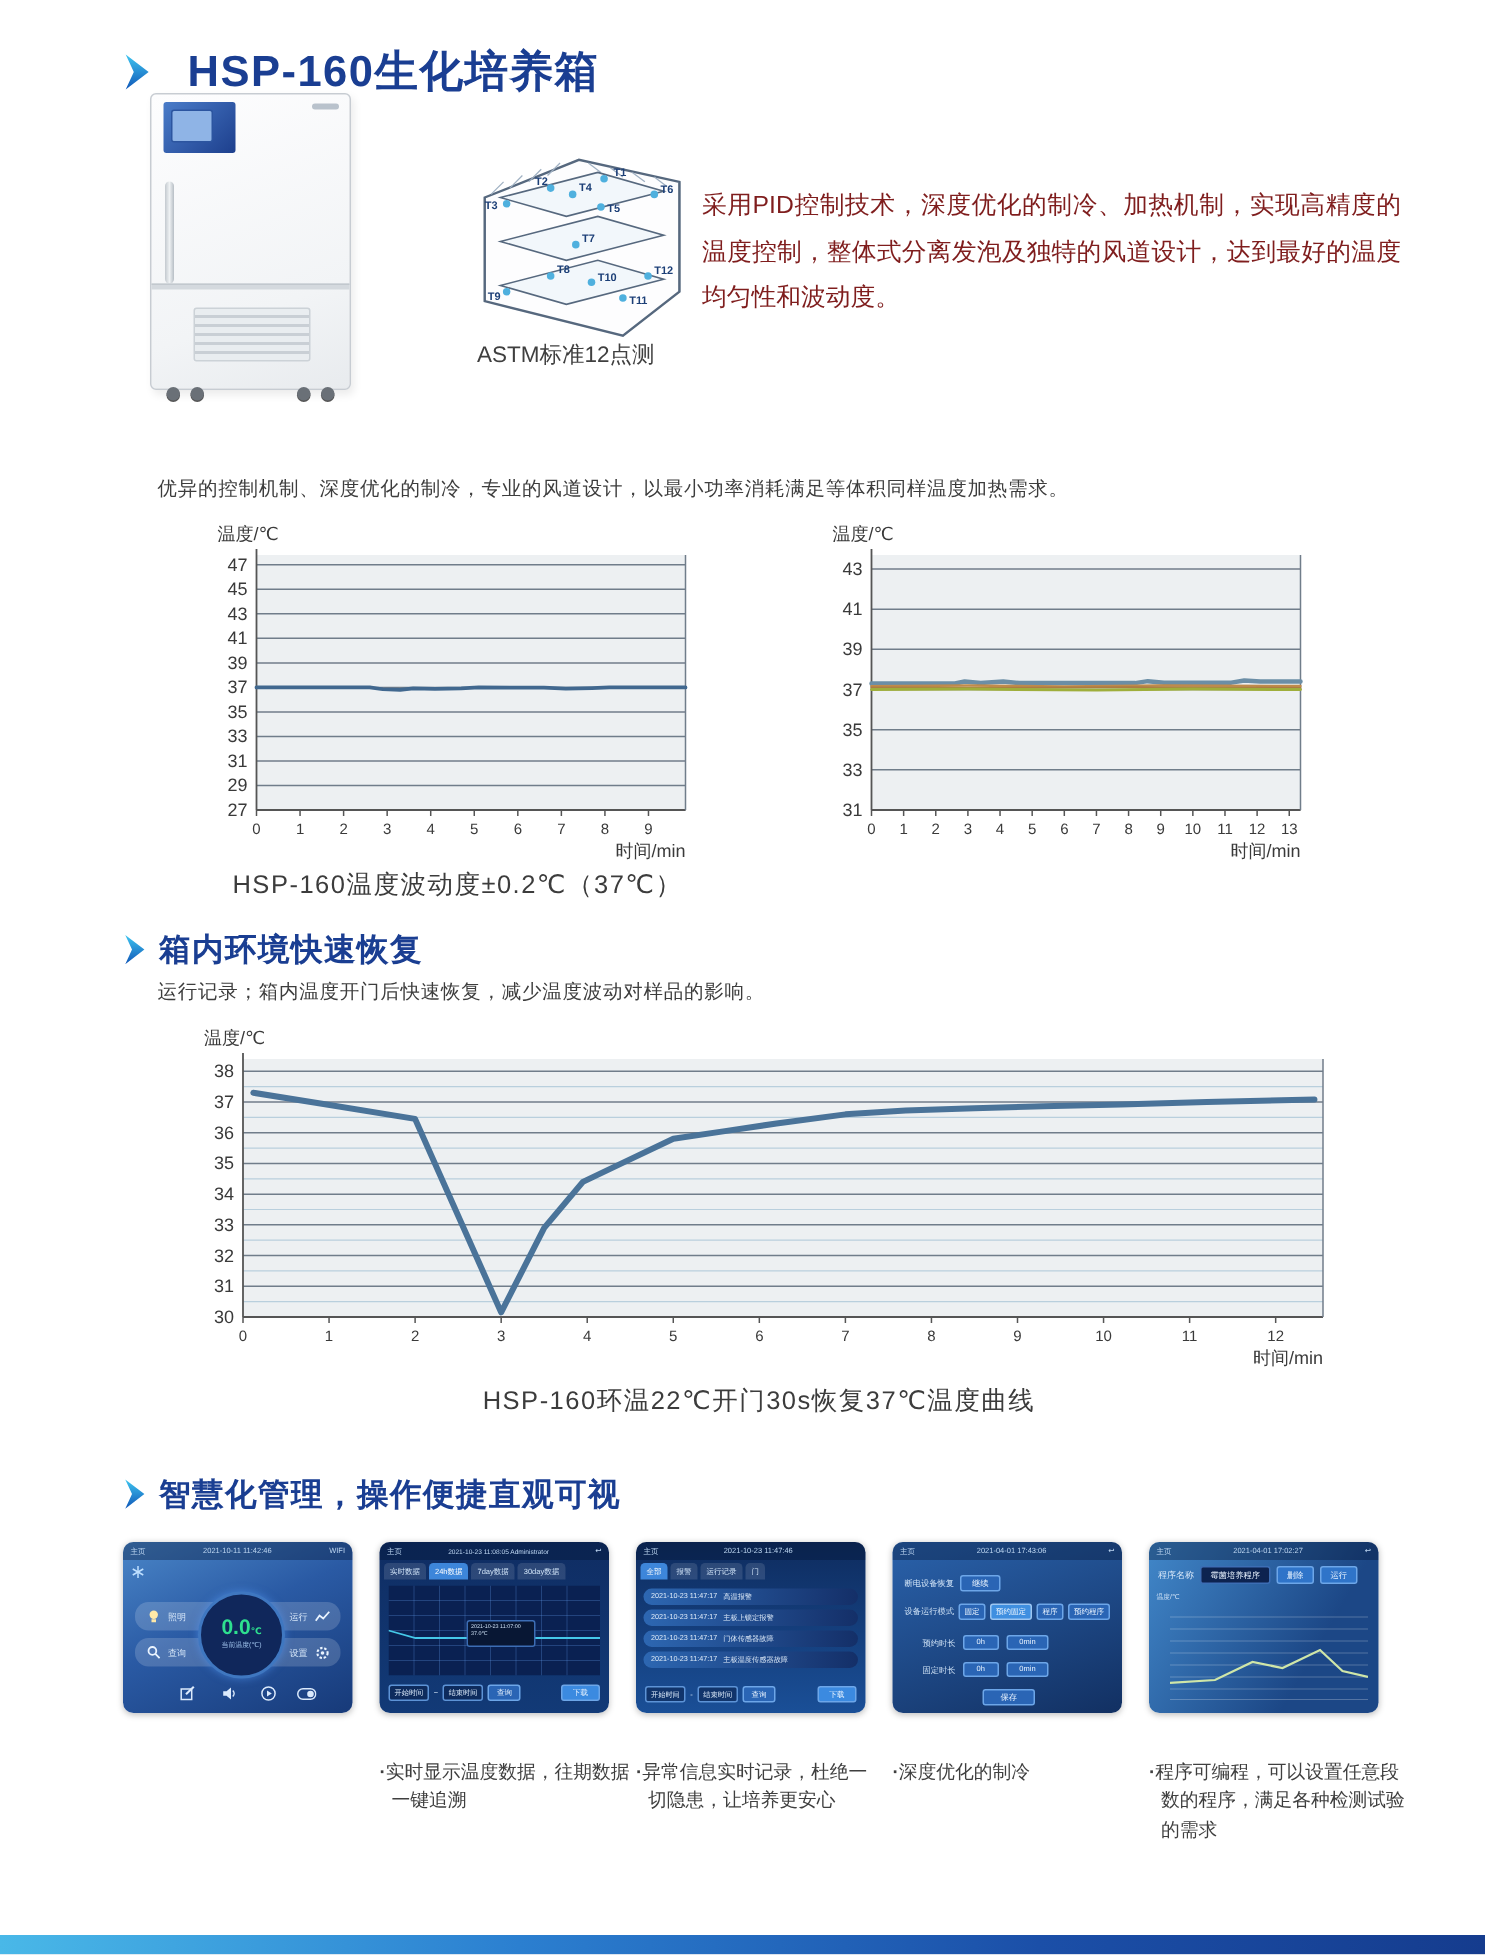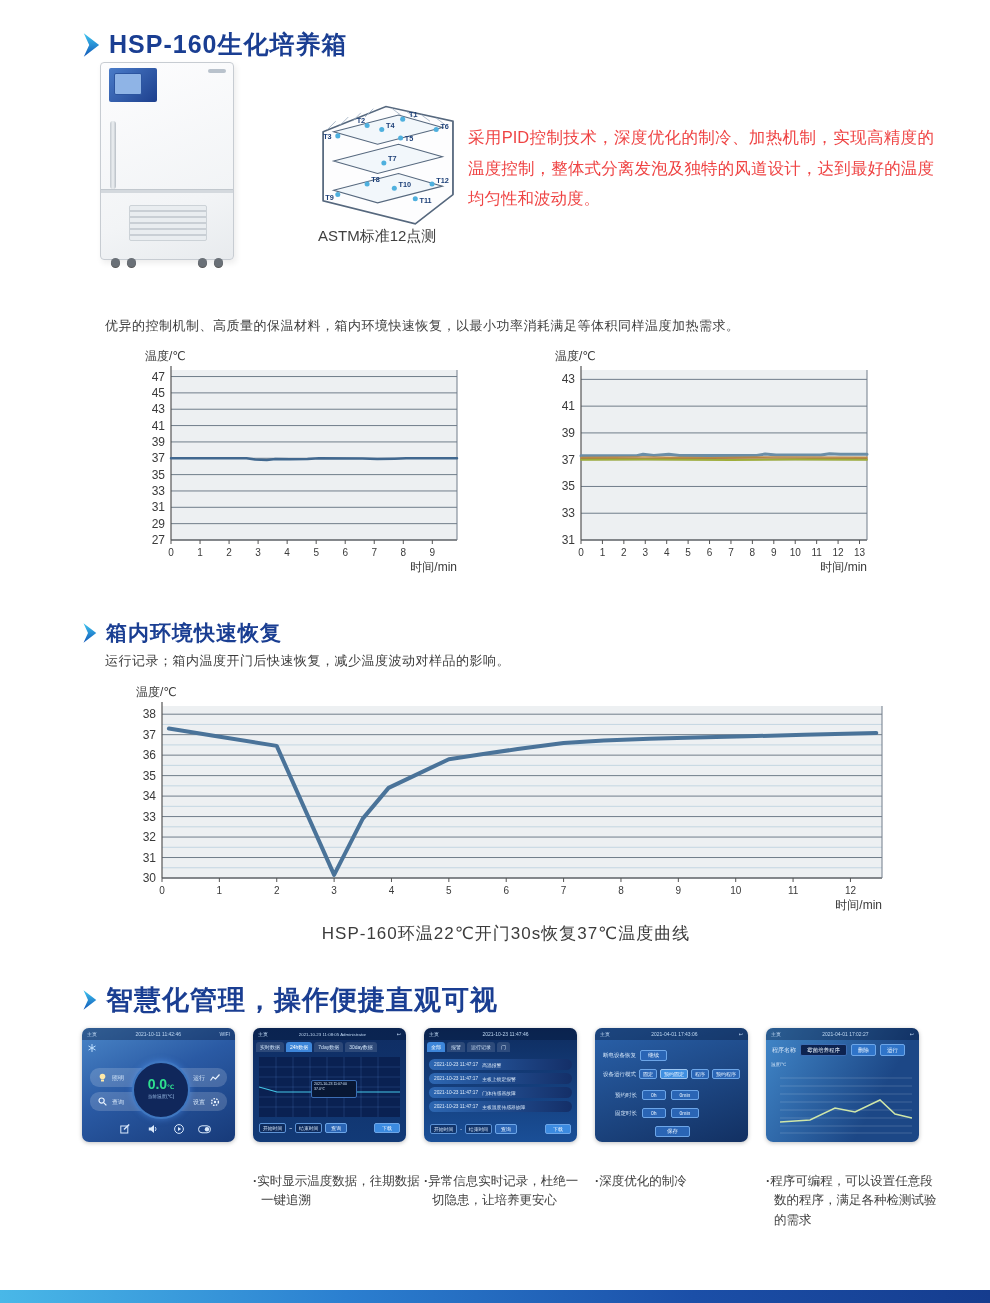--- a/index.html
+++ b/index.html
@@ -24,21 +24,21 @@
      background:linear-gradient(90deg,#c3c9cf,#eef1f3,#b7bec5);border-radius:3px;}
   #incubator .divider{position:absolute;left:0;right:0;top:126px;height:3px;background:#d4d9de;border-top:1px solid #c2c8ce;}
   #incubator .vents{position:absolute;left:28px;right:26px;top:142px;height:34px;
      background:repeating-linear-gradient(180deg,#e9edf0 0 4px,#c9cfd5 4px 6px);
      border:1px solid #ccd2d7;border-radius:2px;}
   #incubator .wheel{position:absolute;bottom:-8px;width:9px;height:9px;background:#6a7077;border-radius:50%;box-shadow:0 1px 0 #555;}
 
   
   #astm-caption{position:absolute;left:318px;top:227px;font-size:15px;color:#3f3f3f;}
   #intro-text{position:absolute;left:468px;top:122px;width:466px;font-size:16.5px;line-height:1.85;
-     color:#ef4444;text-align:justify;}
+     color:#7f1d1d;text-align:justify;}
 
   .sec-sub{position:absolute;left:105px;font-size:13px;color:#3d3d3d;letter-spacing:.5px;}
 
   .chart-caption{position:absolute;text-align:center;font-size:17px;color:#3c3c3c;letter-spacing:1px;}
 
   
   .scr{position:absolute;top:1028px;width:153px;height:114px;border-radius:7px;overflow:hidden;
        color:#d6e6f8;box-shadow:0 1px 4px rgba(0,0,0,.25);}
   .scr .bar{position:absolute;top:0;left:0;right:0;height:12px;display:flex;align-items:center;
        justify-content:space-between;padding:0 5px;font-size:5px;color:#bed7f2;background:rgba(4,16,46,.35);}
@@ -75,21 +75,21 @@
     </linearGradient>
   </defs>
 </svg>
 
 <div id="page">
 
   <div class="sec-head" style="left:82px;top:28px;">
     <svg class="chev" width="18" height="26" viewBox="0 0 20 26">
       <polygon points="2,0 19,13 2,26 8,13" fill="url(#chevg)"></polygon>
     </svg>
-    <div class="sec-title" style="font-size:25px;">HSP-160生化培养箱</div>
+    <div class="sec-title" style="font-size:29px;margin-left:16px;">HSP-160生化培养箱</div>
   </div>
 
   <div id="incubator">
     <div class="panel">
         <div class="lcd"></div>
       </div>
     <div class="brand"></div>
     <div class="handle"></div>
     <div class="divider"></div>
     <div class="vents"></div>
@@ -142,21 +142,21 @@
         <circle cx="102" cy="100" r="2.4" fill="#4fb0de"></circle>
         <text x="106" y="104" font-size="7" font-weight="bold" fill="#1c3f77">T11</text>
         <circle cx="118" cy="86" r="2.4" fill="#4fb0de"></circle>
         <text x="122" y="85" font-size="7" font-weight="bold" fill="#1c3f77">T12</text>
       </g>
   </svg>
   <div id="astm-caption">ASTM标准12点测</div>
 
   <div id="intro-text">采用PID控制技术，深度优化的制冷、加热机制，实现高精度的温度控制，整体式分离发泡及独特的风道设计，达到最好的温度均匀性和波动度。</div>
 
-  <div class="sec-sub" style="top:317px;">优异的控制机制、高质量的保温材料，箱内环境快速恢复，以最小功率消耗满足等体积同样温度加热需求。</div>
+  <div class="sec-sub" style="top:317px;">优异的控制机制、深度优化的制冷，专业的风道设计，以最小功率消耗满足等体积同样温度加热需求。</div>
 
   <svg style="position:absolute;left:135px;top:346px;" width="330" height="232" viewBox="0 0 330 232">
       <rect x="36" y="24" width="286" height="170" fill="#edf0f2"></rect>
       <line x1="36" x2="322" y1="194" y2="194" stroke="#707d8a" stroke-width="1"></line>
       <text x="30" y="198" text-anchor="end" font-size="12" fill="#3a3a3a">27</text>
       <line x1="36" x2="322" y1="177.65384615384616" y2="177.65384615384616" stroke="#707d8a" stroke-width="1"></line>
       <text x="30" y="181.65384615384616" text-anchor="end" font-size="12" fill="#3a3a3a">29</text>
       <line x1="36" x2="322" y1="161.3076923076923" y2="161.3076923076923" stroke="#707d8a" stroke-width="1"></line>
       <text x="30" y="165.3076923076923" text-anchor="end" font-size="12" fill="#3a3a3a">31</text>
       <line x1="36" x2="322" y1="144.96153846153845" y2="144.96153846153845" stroke="#707d8a" stroke-width="1"></line>
@@ -195,20 +195,21 @@
       <line x1="239.248730964467" x2="239.248730964467" y1="194" y2="198" stroke="#555" stroke-width="1"></line>
       <text x="239.248730964467" y="210" text-anchor="middle" font-size="10" fill="#3a3a3a">7</text>
       <line x1="268.28426395939084" x2="268.28426395939084" y1="194" y2="198" stroke="#555" stroke-width="1"></line>
       <text x="268.28426395939084" y="210" text-anchor="middle" font-size="10" fill="#3a3a3a">8</text>
       <line x1="297.31979695431477" x2="297.31979695431477" y1="194" y2="198" stroke="#555" stroke-width="1"></line>
       <text x="297.31979695431477" y="210" text-anchor="middle" font-size="10" fill="#3a3a3a">9</text>
       <text x="10" y="14" font-size="12" fill="#3a3a3a">温度/℃</text>
       <text x="322" y="225" text-anchor="end" font-size="12" fill="#3a3a3a">时间/min</text>
       <polyline points="36.0,112.3 111.5,112.3 120.2,113.5 131.8,113.9 140.5,112.9 155.0,113.2 172.5,112.9 184.1,112.3 227.6,112.4 242.2,113.1 259.6,112.7 271.2,112.3 322.0,112.3" fill="none" stroke="#41688f" stroke-width="2.5" stroke-linejoin="round" stroke-linecap="round"></polyline>
     </svg>
+  <div class="chart-caption" style="left:140px;top:578px;width:330px;">HSP-160温度波动度±0.2℃（37℃）</div>
 
   <svg style="position:absolute;left:545px;top:346px;" width="330" height="232" viewBox="0 0 330 232">
       <rect x="36" y="24" width="286" height="170" fill="#edf0f2"></rect>
       <line x1="36" x2="322" y1="194" y2="194" stroke="#707d8a" stroke-width="1"></line>
       <text x="30" y="198" text-anchor="end" font-size="12" fill="#3a3a3a">31</text>
       <line x1="36" x2="322" y1="167.22834645669292" y2="167.22834645669292" stroke="#707d8a" stroke-width="1"></line>
       <text x="30" y="171.22834645669292" text-anchor="end" font-size="12" fill="#3a3a3a">33</text>
       <line x1="36" x2="322" y1="140.45669291338584" y2="140.45669291338584" stroke="#707d8a" stroke-width="1"></line>
       <text x="30" y="144.45669291338584" text-anchor="end" font-size="12" fill="#3a3a3a">35</text>
       <line x1="36" x2="322" y1="113.68503937007875" y2="113.68503937007875" stroke="#707d8a" stroke-width="1"></line>
@@ -326,21 +327,21 @@
       <text x="16" y="16" font-size="12" fill="#3a3a3a">温度/℃</text>
       <text x="762" y="229" text-anchor="end" font-size="12" fill="#3a3a3a">时间/min</text>
       <polyline points="48.9,48.5 93.6,55.7 156.7,65.9 214.1,194.9 242.8,138.6 268.6,107.9 294.4,95.6 328.9,79.2 363.3,74.1 397.7,69.0 443.6,62.9 483.8,60.4 529.6,58.8 575.5,57.5 627.2,56.3 684.5,54.7 756.3,53.0" fill="none" stroke="#4a7399" stroke-width="4" stroke-linejoin="round" stroke-linecap="round"></polyline>
     </svg>
   <div class="chart-caption" style="left:120px;top:922px;width:772px;">HSP-160环温22℃开门30s恢复37℃温度曲线</div>
 
   <div class="sec-head" style="left:82px;top:982px;">
     <svg class="chev" width="15" height="22" viewBox="0 0 20 26">
       <polygon points="2,0 19,13 2,26 8,13" fill="url(#chevg)"></polygon>
     </svg>
-    <div class="sec-title" style="font-size:27px;">智慧化管理，操作便捷直观可视</div>
+    <div class="sec-title" style="font-size:21px;">智慧化管理，操作便捷直观可视</div>
   </div>
 
   <div class="scr" style="left:82px;background:linear-gradient(155deg,#4a86c8 0%,#2a5aa4 45%,#173a79 100%);">
     <div class="bar">
       <span>主页</span>
       <span>2021-10-11 11:42:46</span>
       <span>WIFI</span>
     </div>
     <svg width="8" height="8" style="position:absolute;left:6px;top:16px;">
       <g stroke="#bfe0ff" stroke-width="1">

